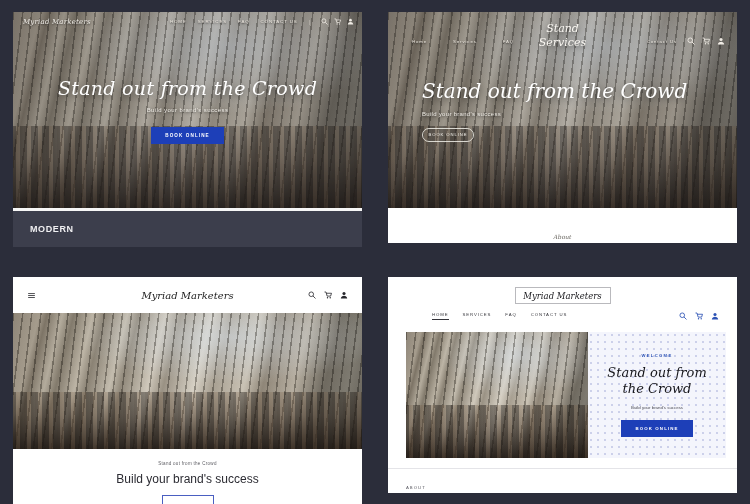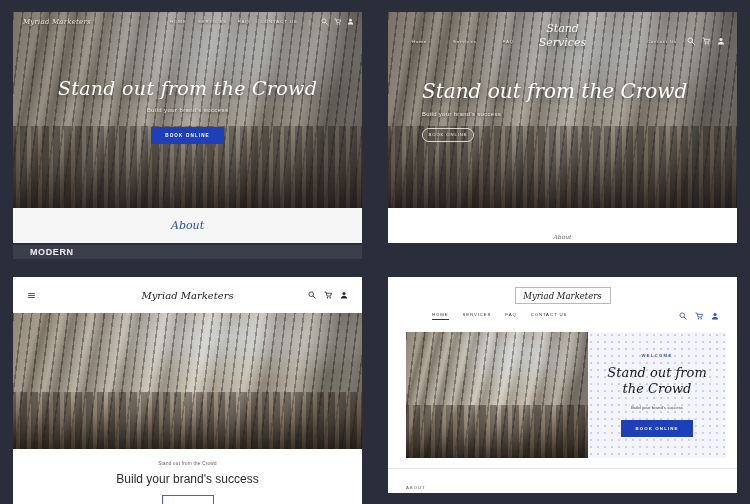--- a/index.html
+++ b/index.html
@@ -146,21 +146,21 @@
   .t4 .sub { font-size: 4.4px; color: #4a4a52; margin-top: 8px; }
   .t4 .cta {
     margin-top: 10px; background: #1d3fb8; color: #fff; border: 0;
     font-size: 4.4px; letter-spacing: 1.1px; font-weight: bold; padding: 6px 14px; cursor: pointer;
   }
   .t4 .foot { background: #fff; border-top: 1px solid #e4e4e8; margin-top: 10px; padding: 6px 0 0 18px; }
   .t4 .foot span { font-size: 4.3px; letter-spacing: 1px; color: #5a5a62; }
 
   
   .label {
-    position: absolute; left: 13px; right: 13px; bottom: 6px; height: 14px;
+    position: absolute; left: 13px; right: 13px; bottom: 18px; height: 36px;
     background: #3c3e4c; display: flex; align-items: center; padding-left: 17px;
   }
   .label span { color: #f0f0f2; font-size: 9px; font-weight: bold; letter-spacing: .6px; }
 
   .ico { display: inline-block; line-height: 0; }
 </style>
 </head>
 <body>
 
 <div class="grid">

